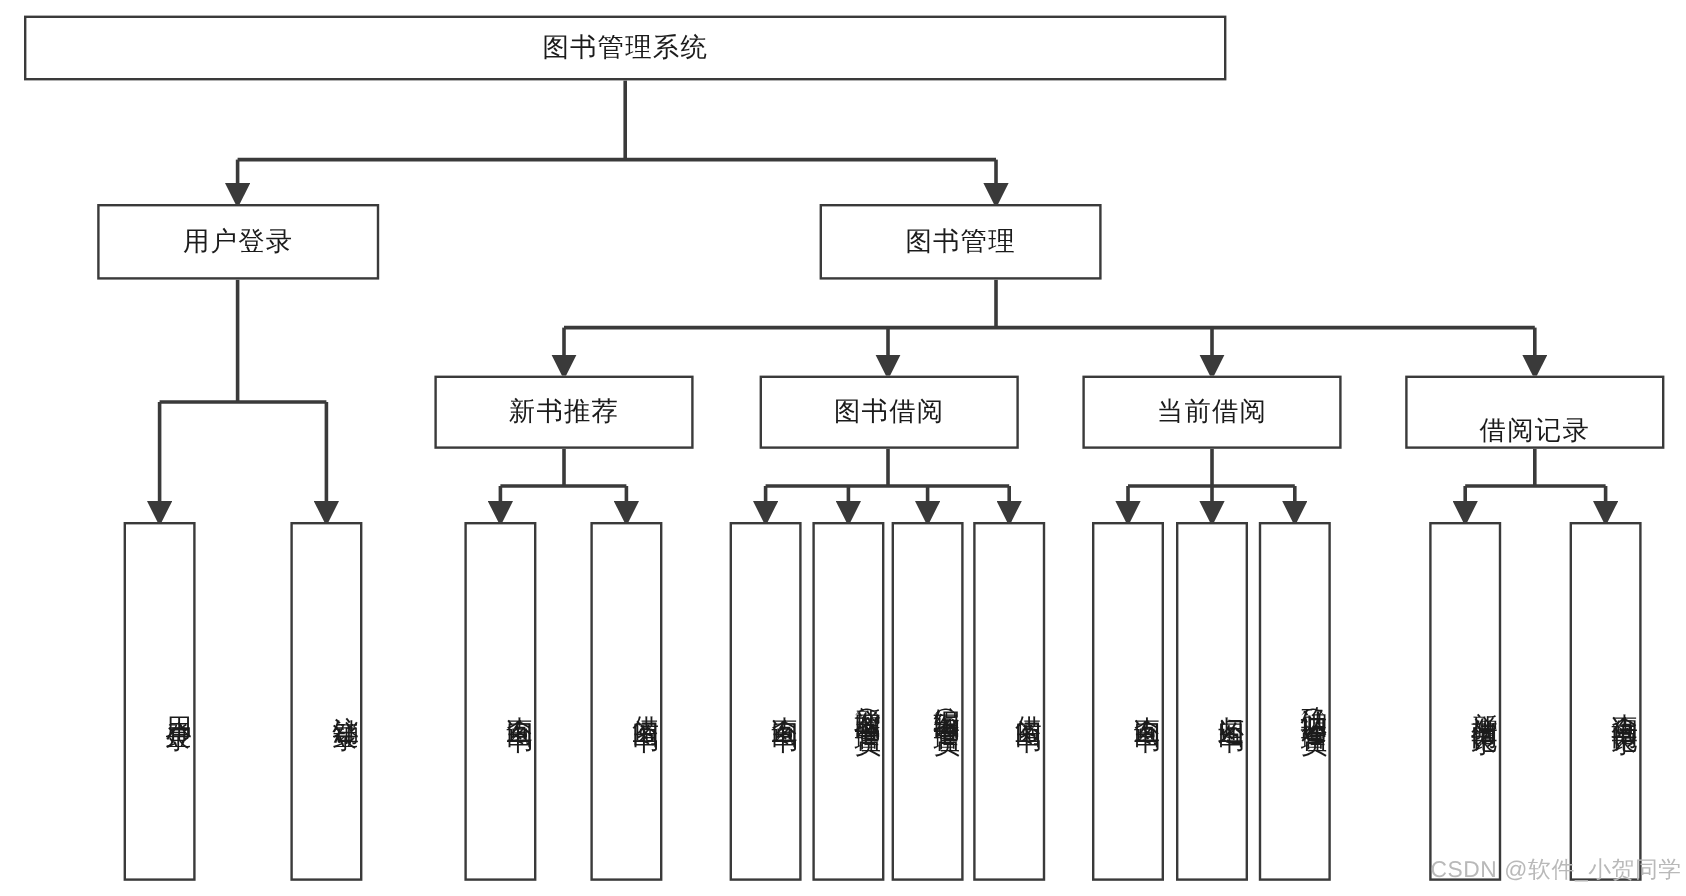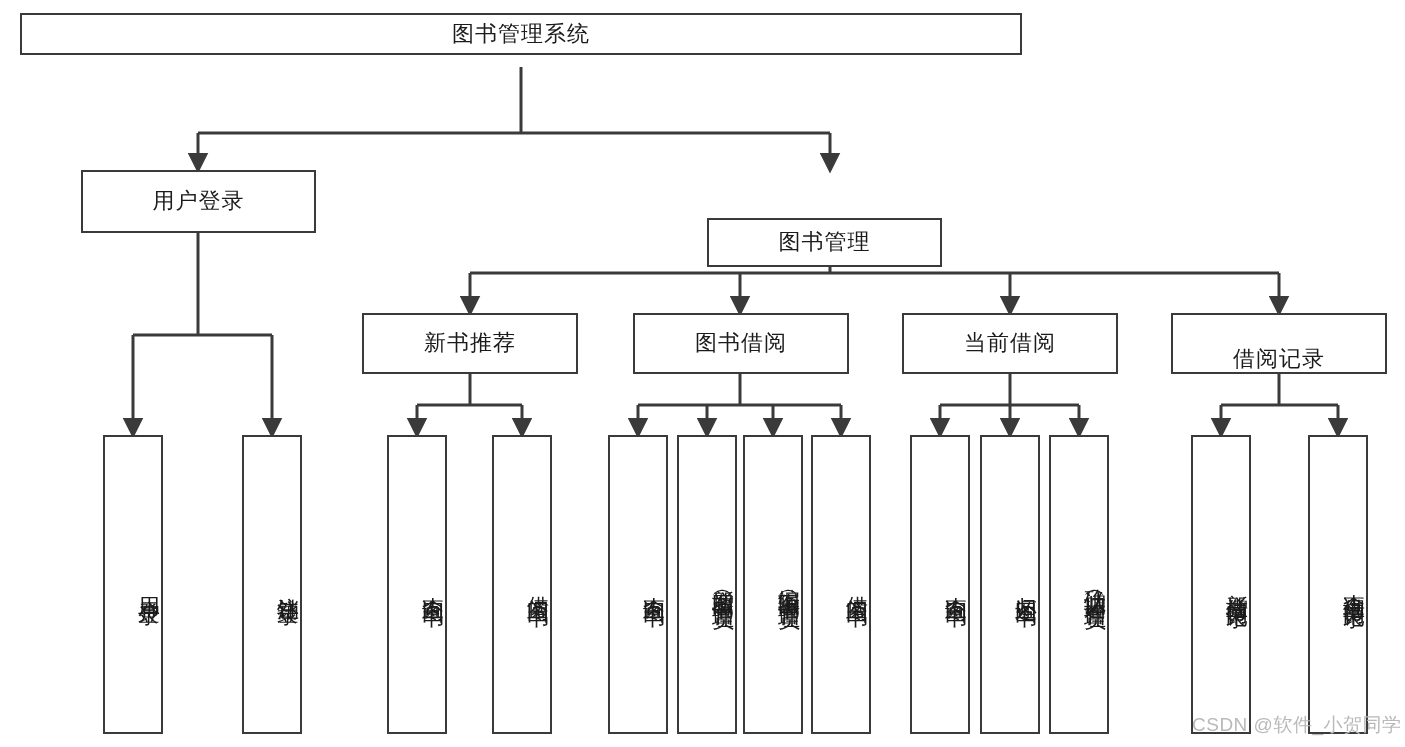--- a/index.html
+++ b/index.html
@@ -113,28 +113,28 @@
       <path d="M 1010 405 L 1010 428" marker-end="url(#arrow)"></path>
       <path d="M 1079 405 L 1079 428" marker-end="url(#arrow)"></path>
 
       <path d="M 1279 374 L 1279 405"></path>
       <path d="M 1221 405 L 1338 405"></path>
       <path d="M 1221 405 L 1221 428" marker-end="url(#arrow)"></path>
       <path d="M 1338 405 L 1338 428" marker-end="url(#arrow)"></path>
     </g>
   </svg>
 
-  <div class="node h" style="left:20px; top:13px; width:1002px; height:42px;">
+  <div class="node h" style="left:20px; top:13px; width:1002px; height:54px;">
     <span>图书管理系统</span>
   </div>
 
   <div class="node h" style="left:81px; top:170px; width:235px; height:63px;">
     <span>用户登录</span>
   </div>
-  <div class="node h" style="left:707px; top:170px; width:235px; height:49px;margin-top:48px;">
+  <div class="node h" style="left:683px; top:170px; width:235px; height:63px;">
     <span>图书管理</span>
   </div>
 
   <div class="node h" style="left:362px; top:313px; width:216px; height:61px;text-align:right;">
     <span>新书推荐</span>
   </div>
   <div class="node h" style="left:633px; top:313px; width:216px; height:61px;">
     <span>图书借阅</span>
   </div>
   <div class="node h" style="left:902px; top:313px; width:216px; height:61px;">

